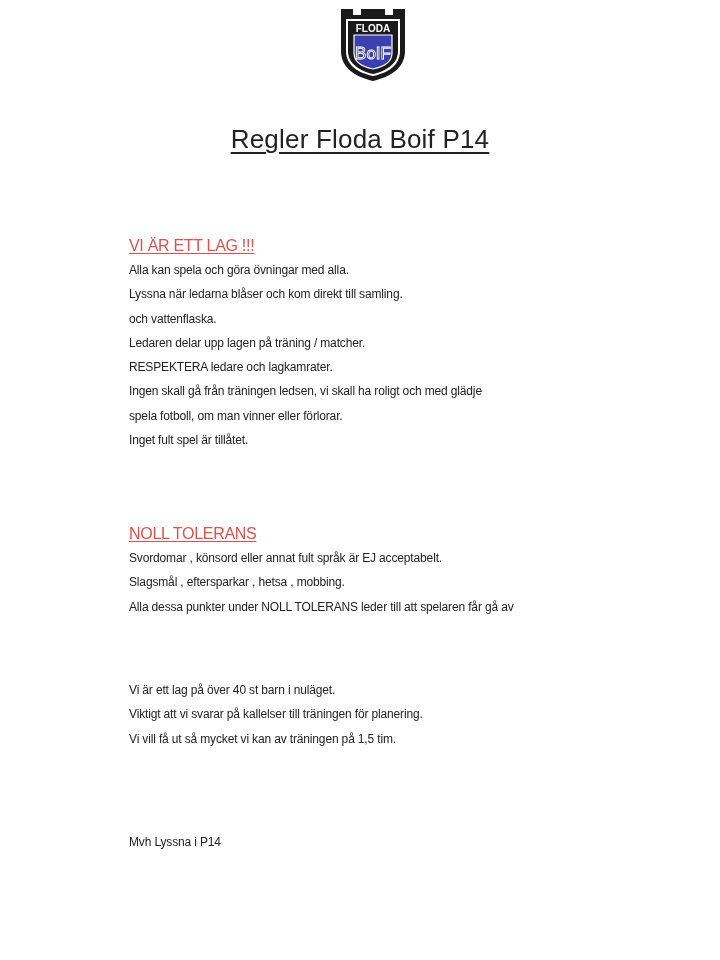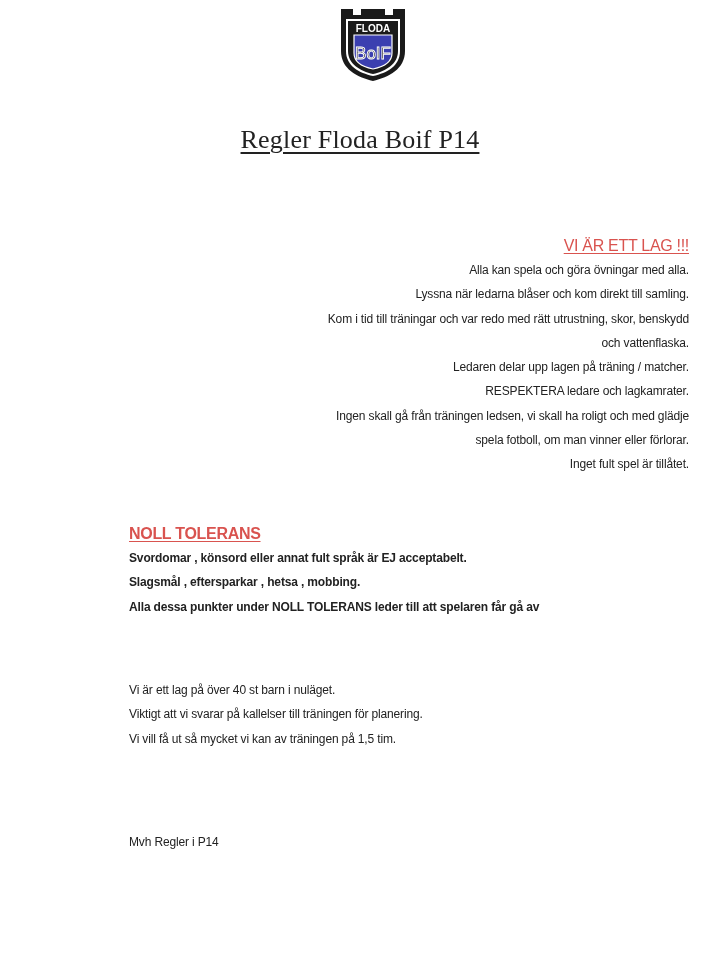--- a/index.html
+++ b/index.html
@@ -31,21 +31,20 @@
       text-align: center;
       font-size: 26px;
       line-height: 32px;
       color: #222;
       letter-spacing: 0.2px;
     }
     .title span {
       text-decoration: underline;
       text-underline-offset: 4px;
       text-decoration-thickness: 2px;
-      font-family: Liberation Serif, serif;
     }
     .section {
       position: absolute;
       left: 129px;
       width: 560px;
     }
     .section-heading {
       font-size: 16px;
       line-height: 24px;
       color: #d9534f;
@@ -54,22 +53,22 @@
       letter-spacing: -0.3px;
       height: 24px;
     }
     .line {
       font-size: 12px;
       line-height: 24.3px;
       color: #222;
       white-space: nowrap;
       letter-spacing: -0.15px;
     }
-    #sec1 { top: 234px; text-align: right; }
-    #sec2 { top: 522px; font-weight: bold; }
+    #sec1 { top: 234px; }
+    #sec2 { top: 522px; }
     #sec3 { top: 678px; }
     #sec4 { top: 830px; }
   </style>
 </head>
 <body>
 
 <div class="logo">
   <svg viewBox="0 0 72 76">
 
     <path d="M4 2 H16 V8 H24 V2 H48 V8 H56 V2 H68 V44 C68 62 52 70 36 74 C20 70 4 62 4 44 Z" fill="#1a1a1a"></path>
@@ -85,21 +84,20 @@
 </div>
 
 <div class="title">
   <span>Regler Floda Boif P14</span>
 </div>
 
 <div class="section" id="sec1">
   <div class="section-heading">VI ÄR ETT LAG !!!</div>
   <div class="line">Alla kan spela och göra övningar med alla.</div>
   <div class="line">Lyssna när ledarna blåser och kom direkt till samling.</div>
-  <div class="line">Kom i tid till träningar och var redo med rätt utrustning, skor, benskydd</div>
   <div class="line">och vattenflaska.</div>
   <div class="line">Ledaren delar upp lagen på träning / matcher.</div>
   <div class="line">RESPEKTERA ledare och lagkamrater.</div>
   <div class="line">Ingen skall gå från träningen ledsen, vi skall ha roligt och med glädje</div>
   <div class="line">spela fotboll, om man vinner eller förlorar.</div>
   <div class="line">Inget fult spel är tillåtet.</div>
 </div>
 
 <div class="section" id="sec2">
   <div class="section-heading">NOLL TOLERANS</div>
@@ -108,14 +106,14 @@
   <div class="line">Alla dessa punkter under NOLL TOLERANS leder till att spelaren får gå av</div>
 </div>
 
 <div class="section" id="sec3">
   <div class="line">Vi är ett lag på över 40 st barn i nuläget.</div>
   <div class="line">Viktigt att vi svarar på kallelser till träningen för planering.</div>
   <div class="line">Vi vill få ut så mycket vi kan av träningen på 1,5 tim.</div>
 </div>
 
 <div class="section" id="sec4">
-  <div class="line">Mvh Regler i P14</div>
+  <div class="line">Mvh Lyssna i P14</div>
 </div>
 
 </body></html>

